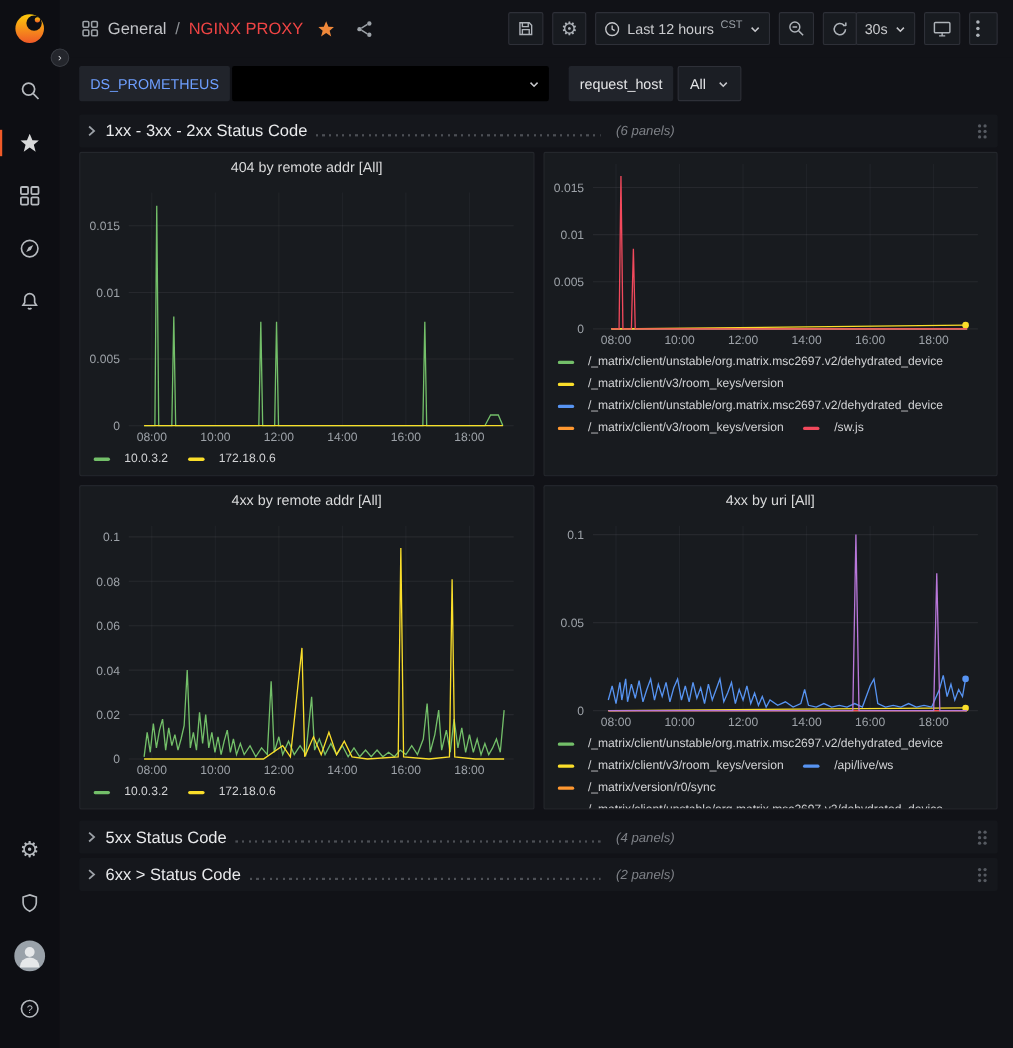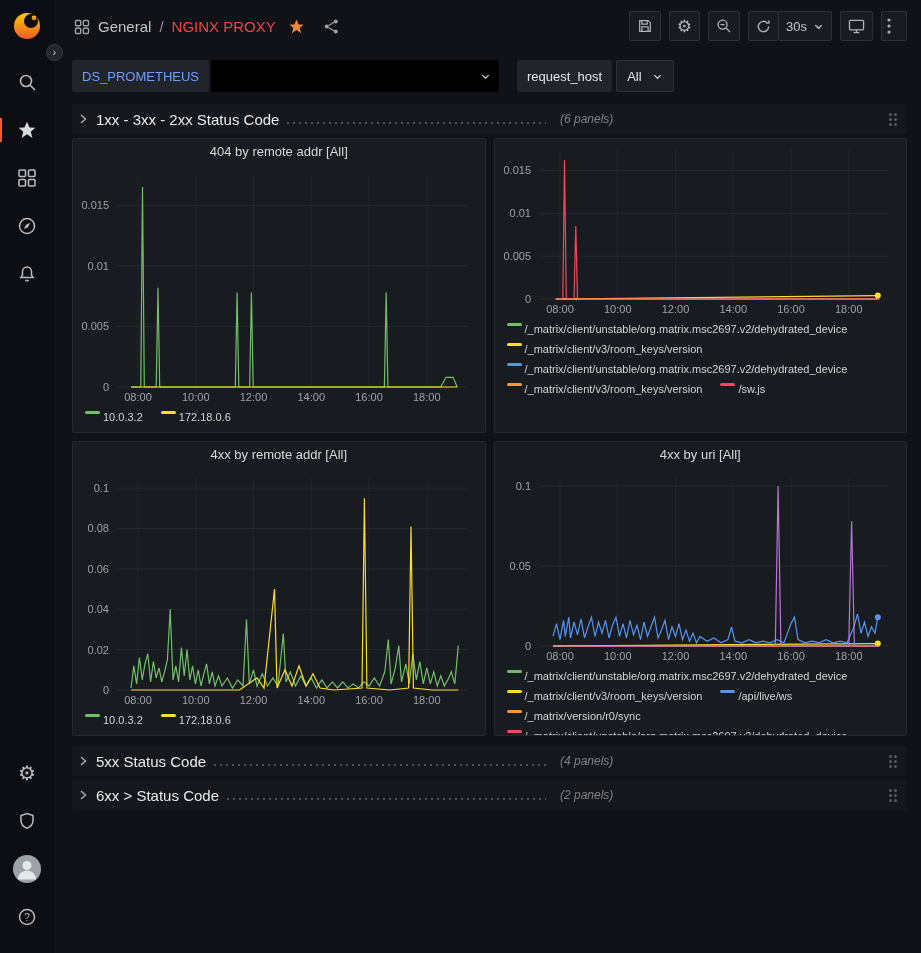--- a/index.html
+++ b/index.html
@@ -17,21 +17,21 @@
   .side-btn{width:40px;height:40px;display:flex;align-items:center;justify-content:center;
             background:none;border:none;margin:4px 0;position:relative;cursor:pointer}
   .active-bar{position:absolute;left:-7px;top:8px;width:2px;height:24px;background:#f05a28}
   .side-bottom{margin-top:auto;display:flex;flex-direction:column;align-items:center}
   .avatar{width:28px;height:28px;border-radius:50%;background:#9aa2aa;display:flex;
           align-items:center;justify-content:center;overflow:hidden}
 
   
   .navbar{position:absolute;left:54px;top:0;right:0;height:52px;display:flex;align-items:center;
           padding:0 14px 0 20px;background:#111217}
-  .breadcrumb{display:flex;align-items:flex-end;gap:8px;font-size:15px}
+  .breadcrumb{display:flex;align-items:flex-start;gap:8px;font-size:15px}
   .crumb-section{color:#c3c4c8;cursor:pointer}
   .crumb-sep{color:#8e9196}
   .crumb-title{color:#ef4444}
   .crumb-star{margin-left:4px;cursor:pointer}
   .crumb-share{margin-left:10px;cursor:pointer}
   .nav-actions{margin-left:auto;display:flex;align-items:center;gap:8px}
   .tb-btn{height:30px;min-width:30px;padding:0 7px;display:flex;align-items:center;gap:6px;
           background:#181b20;border:1px solid #2e3038;border-radius:2px;color:#c9cacd;
           font-size:13px;cursor:pointer;white-space:nowrap}
   .tb-btn.kebab{min-width:26px;padding:0 5px}
@@ -73,21 +73,21 @@
   .panel{height:295px;background:#181b1f;border:1px solid rgba(204,204,220,0.07);border-radius:2px;
          display:flex;flex-direction:column;overflow:hidden}
   .panel-title{height:26px;line-height:26px;text-align:center;font-size:13px;font-weight:500;
                color:#d8d9da;cursor:pointer;white-space:nowrap;overflow:hidden;flex:none}
   .chart{width:100%;flex:none}
   .p0 .chart,.p2 .chart{height:240px}
   .p1 .chart{height:178px}
   .p3 .chart{height:196px}
   .legend{flex:1;overflow:hidden;padding:2px 8px 4px 12px;font-size:11px;color:#d2d3d5}
   .legend-row{display:flex;gap:18px;height:20px;align-items:center;white-space:nowrap;overflow:hidden}
-  .legend-item{display:inline-flex;gap:3px;cursor:pointer;flex:none}
+  .legend-item{display:inline-flex;align-items:center;gap:13px;cursor:pointer;flex:none}
   .swatch{width:15px;height:3px;border-radius:1.5px;flex:none;display:inline-block}
 </style>
 </head>
 <body>
 
 <div class="app">
 
   <aside class="sidebar">
     <button class="logo">
       <svg width="32" height="32" viewBox="0 0 32 32">
@@ -210,20 +210,35 @@
       <button class="tb-btn">
         <span>
           <svg width="16" height="16" viewBox="0 0 18 18" fill="none" stroke="#aeb3b9" stroke-width="1.4">
               <path d="M3 3h9.5L15 5.5V15H3z"></path>
               <path d="M5.5 3v4h6V3M5.5 15v-5h7v5"></path>
             </svg>
         </span>
       </button>
       <button class="tb-btn">
         <span style="font-size:17px;color:#aeb3b9;line-height:1">⚙</span>
+      </button>
+      <button class="tb-btn">
+        <span>
+          <svg width="15" height="15" viewBox="0 0 16 16" fill="none" stroke="#c7c8cc" stroke-width="1.3">
+              <circle cx="8" cy="8" r="6.2"></circle>
+              <path d="M8 4.5V8l2.5 1.5"></path>
+            </svg>
+        </span>
+        <span>Last 12 hours</span>
+        <span class="tz">CST</span>
+        <span>
+          <svg width="11" height="11" viewBox="0 0 12 12" fill="none" stroke="#c7c8cc" stroke-width="1.5">
+              <path d="M2.5 4.5L6 8l3.5-3.5"></path>
+            </svg>
+        </span>
       </button>
       <button class="tb-btn">
         <span>
           <svg width="16" height="16" viewBox="0 0 17 17" fill="none" stroke="#aeb3b9" stroke-width="1.4">
               <circle cx="7" cy="7" r="4.8"></circle>
               <path d="M10.7 10.7L15 15M4.8 7h4.4"></path>
             </svg>
         </span>
       </button>
       <div class="btn-group">

